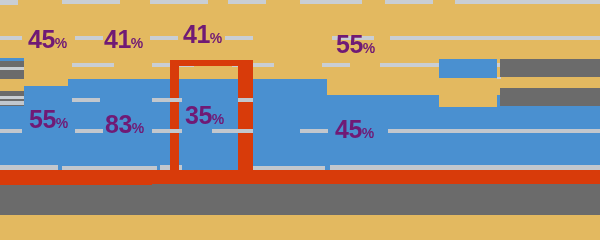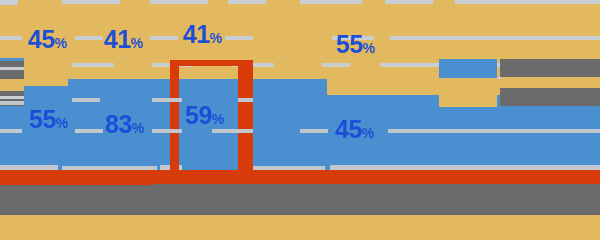--- a/index.html
+++ b/index.html
@@ -16,21 +16,21 @@
   .tan{background:#e3b960;}
   .blue{background:#4a90d0;}
   .gray{background:#6b6b6b;}
   .red{background:#d83b0a;}
   .grid{background:#c9ced4;}
   .lightgrid{background:#c2c7cd;}
 
   
   .pct{
     position:absolute;
-    color:#1d4ed8;
+    color:#701a75;
     font-weight:bold;
     letter-spacing:-0.5px;
     line-height:1;
     white-space:nowrap;
     text-shadow:0 0 0 rgba(0,0,0,0);
   }
   .pct .num{font-size:25px;font-weight:bold;}
   .pct .sym{font-size:14px;font-weight:bold;}
 
   
@@ -141,19 +141,19 @@
     <span class="num">55</span><span class="sym">%</span>
   </div>
 
   <div class="pct" style="left:29px;top:107px;">
     <span class="num">55</span><span class="sym">%</span>
   </div>
   <div class="pct" style="left:105px;top:112px;">
     <span class="num">83</span><span class="sym">%</span>
   </div>
   <div class="pct" style="left:185px;top:103px;">
-    <span class="num">59</span><span class="sym">%</span>
+    <span class="num">35</span><span class="sym">%</span>
   </div>
   <div class="pct" style="left:335px;top:117px;">
     <span class="num">45</span><span class="sym">%</span>
   </div>
 
 </div>
 
 </body></html>

